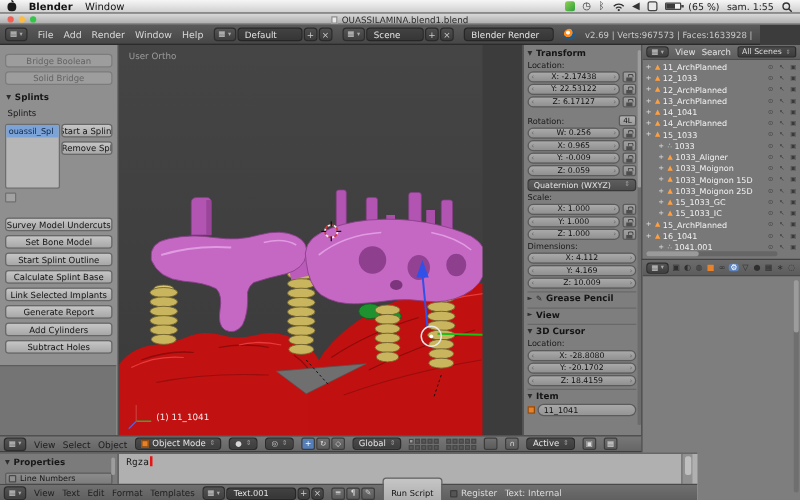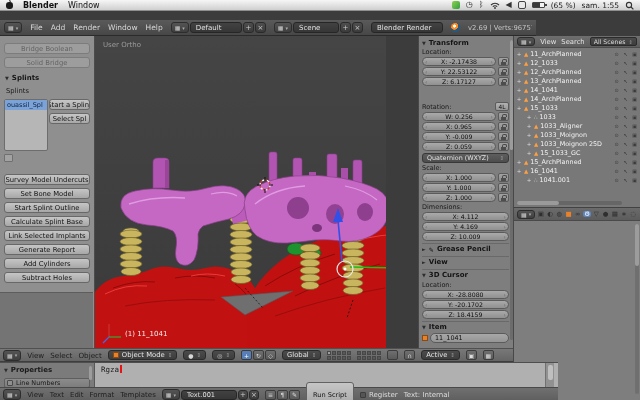--- a/index.html
+++ b/index.html
@@ -21,21 +21,21 @@
   .batt::after { content:""; position:absolute; right:-3px; top:1px; width:2px; height:2px; background:#444; }
   .batt i { display:block; width:65%; height:100%; background:#3a3a3a; }
 
   
   #titlebar { left:0; top:11px; width:640px; height:9px; background:linear-gradient(#d9d9d9,#adadad); border-bottom:1px solid #6f6f6f; }
   .tl { width:5px; height:5px; border-radius:50%; position:absolute; top:2px; }
   #titlebar .title { position:absolute; left:0; right:0; top:1px; text-align:center; font-size:7px; color:#2a2a2a; }
   .docic { display:inline-block; width:5px; height:6px; background:#e8e8e8; border:1px solid #8a8a8a; vertical-align:-1px; margin-right:3px; }
 
   
-  #bheader { left:0; top:20px; width:536px; height:16px; background:linear-gradient(#5a5a5a,#474747); border-bottom:1px solid #2b2b2b; display:flex; align-items:center; padding:0 4px; gap:8px; font-size:7.5px; color:#d8d8d8; }
+  #bheader { left:0; top:20px; width:608px; height:16px; background:linear-gradient(#5a5a5a,#474747); border-bottom:1px solid #2b2b2b; display:flex; align-items:center; padding:0 4px; gap:8px; font-size:7.5px; color:#d8d8d8; }
   .ebtn { height:11px; background:linear-gradient(#545454,#3f3f3f); border:1px solid #2d2d2d; border-radius:3px; display:flex; align-items:center; gap:2px; padding:0 3px; color:#cfcfcf; font-size:6px; }
   .ebtn::after { content:"▾"; font-size:5px; color:#aaa; }
   .dfield { height:11px; background:linear-gradient(#424242,#363636); border:1px solid #262626; border-radius:3px; color:#e2e2e2; font-size:7px; display:flex; align-items:center; padding:0 5px; }
   .sqbtn { width:11px; height:11px; background:linear-gradient(#4e4e4e,#3b3b3b); border:1px solid #2a2a2a; border-radius:3px; color:#ccc; font-size:7px; display:flex; align-items:center; justify-content:center; }
   .blogo { width:9px; height:9px; border-radius:50%; background:radial-gradient(circle at 38% 34%, #ffffff 0 1.3px, #ff8a1e 1.8px 3.4px, #235a85 3.9px); }
   #stats { flex:1; font-size:6.8px; color:#c7c7c7; white-space:nowrap; overflow:hidden; }
 
   
   #toolshelf { left:0; top:36px; width:95px; height:312px; background:#8f8f8f; border-right:1px solid #4c4c4c; padding-top:4px; overflow:hidden; }
   .ts-bottom { position:absolute; left:0; right:1px; top:256px; bottom:0; background:#747474; border-top:1px solid #5d5d5d; }
@@ -73,21 +73,21 @@
   #npanel { left:418px; top:36px; width:95px; height:312px; background:#7e7e7e; border-left:1px solid #484848; padding:2px 4px 0 3px; overflow:hidden; }
   .np-hdr { height:9px; display:flex; align-items:center; gap:3px; font-size:7px; font-weight:bold; color:#141414; }
   .np-lbl { height:8px; margin-top:1px; font-size:6.5px; color:#1a1a1a; }
   .valrow { display:flex; gap:2px; height:9px; margin-top:1px; }
   .slider { flex:1; position:relative; background:linear-gradient(#aaaaaa,#909090); border:1px solid #5b5b5b; border-radius:5px; font-size:6.2px; color:#0e0e0e; text-align:center; line-height:7px; overflow:hidden; }
   .slider::before { content:"‹"; position:absolute; left:2px; top:0; font-size:6px; color:#63666a; }
   .slider::after { content:"›"; position:absolute; right:2px; top:0; font-size:6px; color:#63666a; }
   .lockbtn { width:11px; position:relative; background:linear-gradient(#a2a2a2,#8b8b8b); border:1px solid #5b5b5b; border-radius:2px; }
   .lockbtn::before { content:""; position:absolute; left:3px; top:1px; width:3px; height:2px; border:1px solid #474747; border-bottom:none; border-radius:2px 2px 0 0; }
   .lockbtn::after { content:""; position:absolute; left:2px; top:4px; width:5px; height:3px; background:#4d4d4d; }
-  .rotrow { display:flex; justify-content:space-between; align-items:flex-end; height:19px; margin-top:6px; }
+  .rotrow { display:flex; justify-content:space-between; align-items:flex-end; height:14px; margin-top:1px; }
   .btn4l { width:14px; height:9px; background:linear-gradient(#b2b2b2,#979797); border:1px solid #5b5b5b; border-radius:2px; font-size:5.8px; color:#111; display:flex; align-items:center; justify-content:center; }
   .np-dd { height:10px; margin-top:2px; background:linear-gradient(#5e5e5e,#4d4d4d); border:1px solid #383838; border-radius:3px; color:#e3e3e3; font-size:6.4px; display:flex; align-items:center; justify-content:space-between; padding:0 4px; }
   .np-dd::after { content:"⇕"; font-size:5.5px; color:#9a9a9a; }
   .np-sec { height:11px; border-top:1px solid #696969; margin-top:2px; display:flex; align-items:center; gap:3px; font-size:7px; font-weight:bold; color:#141414; }
   .np-name { display:flex; align-items:center; gap:2px; height:10px; margin-top:1px; }
   .nfield { flex:1; height:10px; background:linear-gradient(#a8a8a8,#959595); border:1px solid #5b5b5b; border-radius:5px; font-size:6.4px; color:#111; display:flex; align-items:center; padding:0 4px; }
   .vscroll { position:absolute; right:0; top:4px; width:3px; height:300px; background:#6c6c6c; border-radius:2px; }
   .vscroll i { display:block; width:3px; height:110px; background:#9c9c9c; border-radius:2px; }
 
   
@@ -157,20 +157,26 @@
         </span>
       <span>(65 %)</span>
       <span>sam. 1:55</span>
       <svg width="9" height="9">
           <circle cx="4" cy="4" r="2.6" fill="none" stroke="#333" stroke-width="1.1"></circle>
           <line x1="6" y1="6" x2="8.4" y2="8.4" stroke="#333" stroke-width="1.2"></line>
         </svg>
     </span>
   </div>
 
+  <div id="titlebar" class="abs">
+    <span class="tl" style="left:6px;background:#f55f52;"></span>
+    <span class="tl" style="left:15px;background:#fdbc40;"></span>
+    <span class="tl" style="left:24px;background:#33c748;"></span>
+    <span class="title"><span class="docic"></span><span>OUASSILAMINA.blend1.blend</span></span>
+  </div>
 
   <div id="bheader" class="abs">
     <span class="ebtn">
         <span>▦</span>
       </span>
     <span>File</span>
     <span>Add</span>
     <span>Render</span>
     <span>Window</span>
     <span>Help</span>
@@ -201,21 +207,21 @@
     <div class="ts-hdr tri-open">
         <span>Splints</span>
       </div>
     <div class="ts-lbl">Splints</div>
     <div class="listwrap">
       <div class="listbox">
         <div class="listitem">ouassil_Spl</div>
       </div>
       <div class="grip"></div>
       <div class="ts-btn sidebtn" style="top:0;">Start a Splint</div>
-      <div class="ts-btn sidebtn" style="top:14px;">Select Spl</div>
+      <div class="ts-btn sidebtn" style="top:14px;">Remove Spl</div>
     </div>
     <div style="height:6px;"></div>
     <div class="ts-btn">Survey Model Undercuts</div>
     <div class="ts-btn">Set Bone Model</div>
     <div class="ts-btn">Start Splint Outline</div>
     <div class="ts-btn">Calculate Splint Base</div>
     <div class="ts-btn">Link Selected Implants</div>
     <div class="ts-btn">Generate Report</div>
     <div class="ts-btn">Add Cylinders</div>
     <div class="ts-btn">Subtract Holes</div>
@@ -545,30 +551,48 @@
           <span class="oic">▲</span>
           <span>1033_Moignon</span>
           <span class="sp"></span>
           <span class="ric">⊙</span>
           <span class="ric">↖</span>
           <span class="ric">▣</span>
         </div>
       <div class="ol-row child">
           <span class="exp">+</span>
           <span class="oic">▲</span>
+          <span>1033_Moignon 15D</span>
+          <span class="sp"></span>
+          <span class="ric">⊙</span>
+          <span class="ric">↖</span>
+          <span class="ric">▣</span>
+        </div>
+      <div class="ol-row child">
+          <span class="exp">+</span>
+          <span class="oic">▲</span>
           <span>1033_Moignon 25D</span>
           <span class="sp"></span>
           <span class="ric">⊙</span>
           <span class="ric">↖</span>
           <span class="ric">▣</span>
         </div>
       <div class="ol-row child">
           <span class="exp">+</span>
           <span class="oic">▲</span>
           <span>15_1033_GC</span>
+          <span class="sp"></span>
+          <span class="ric">⊙</span>
+          <span class="ric">↖</span>
+          <span class="ric">▣</span>
+        </div>
+      <div class="ol-row child">
+          <span class="exp">+</span>
+          <span class="oic">▲</span>
+          <span>15_1033_IC</span>
           <span class="sp"></span>
           <span class="ric">⊙</span>
           <span class="ric">↖</span>
           <span class="ric">▣</span>
         </div>
       <div class="ol-row">
           <span class="exp">+</span>
           <span class="oic">▲</span>
           <span>15_ArchPlanned</span>
           <span class="sp"></span>

